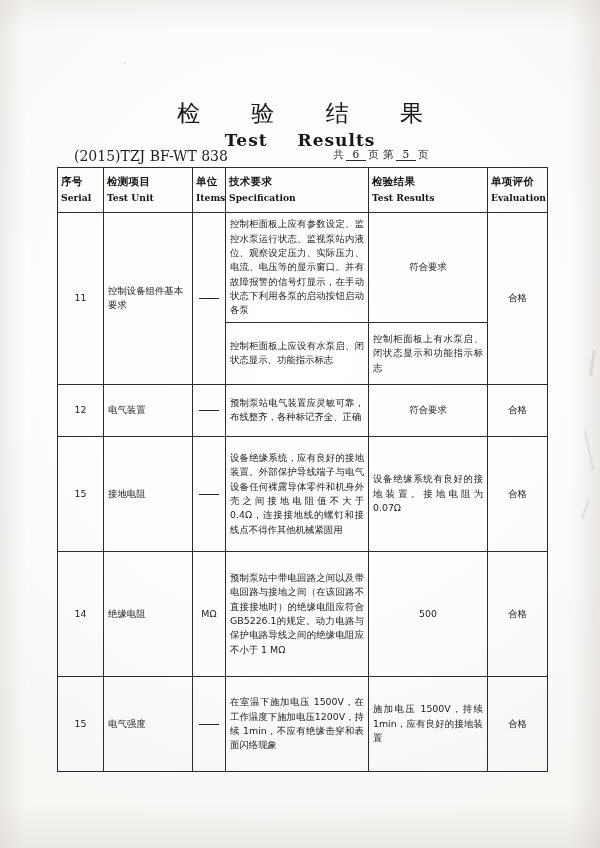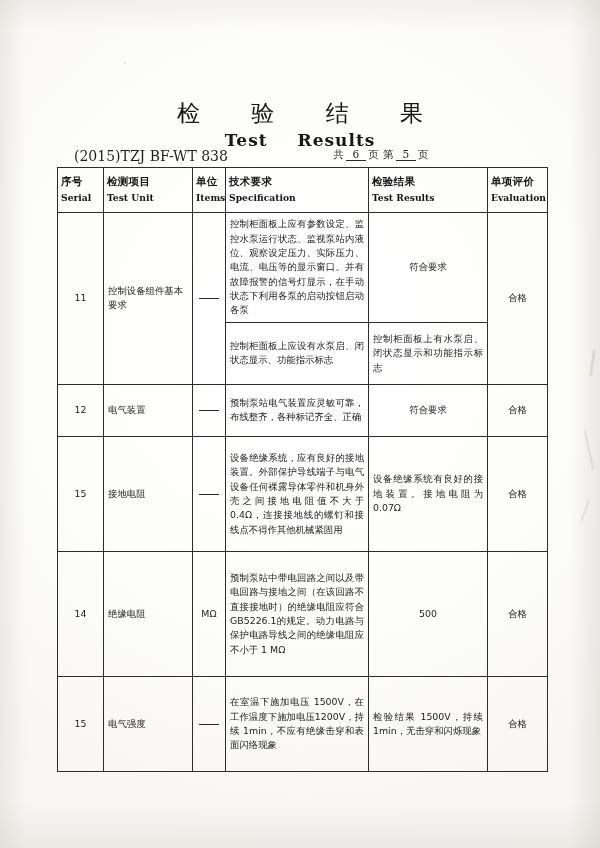--- a/index.html
+++ b/index.html
@@ -306,20 +306,20 @@
         <td class="eval">合格</td>
       </tr>
 
       <tr style="height: 95px;">
         <td class="serial">15</td>
         <td class="item">电气强度</td>
         <td class="unit">
           <span class="dash"></span>
         </td>
         <td class="spec">在室温下施加电压 1500V，在工作温度下施加电压1200V，持续 1min，不应有绝缘击穿和表面闪络现象</td>
-        <td class="result just">检验结果 1500V，持续1min，无击穿和闪烁现象</td>
+        <td class="result just">施加电压 1500V，持续1min，应有良好的接地装置</td>
         <td class="eval">合格</td>
       </tr>
 
     </tbody>
   </table>
 
 </div>
 
 </body></html>

